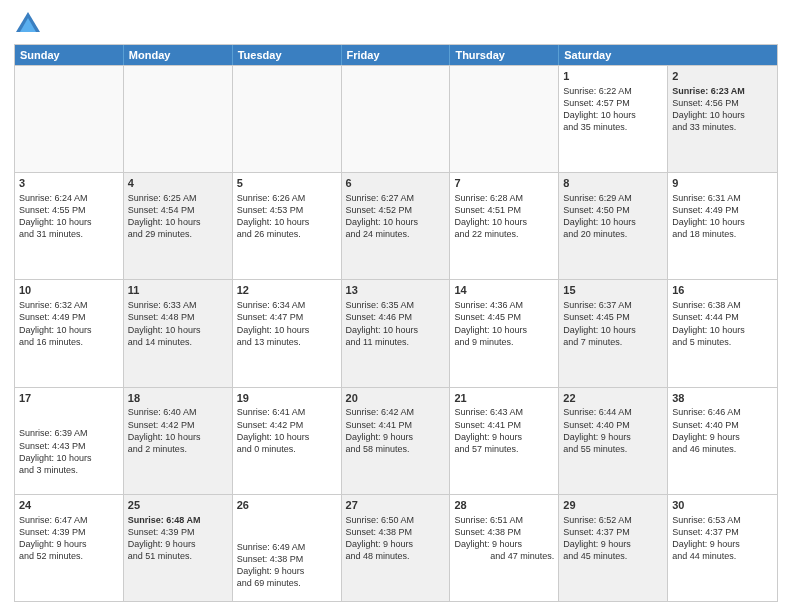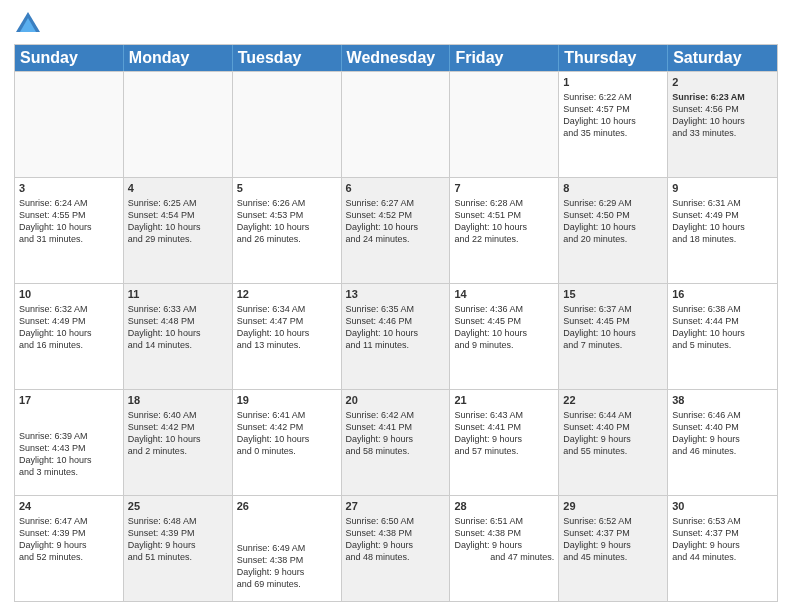--- a/index.html
+++ b/index.html
@@ -65,21 +65,21 @@
       flex-direction: column;
       border: 1px solid #ccc;
     }
     .cal-header {
       display: grid;
       grid-template-columns: repeat(7, 1fr);
       background: #3a7fc1;
     }
     .cal-header-cell {
       color: #fff;
-      font-size: 16px;
+      font-size: 11px;
       font-weight: bold;
       padding: 4px 5px;
       text-align: left;
       border-right: 1px solid #5a9fd4;
     }
     .cal-header-cell:last-child { border-right: none; }
     .cal-body {
       flex: 1;
       display: flex;
       flex-direction: column;
@@ -126,21 +126,20 @@
     <div class="title-block">
       <div class="month-title"></div>
       <div class="location"></div>
     </div>
   </div>
   <div class="calendar">
     <div class="cal-header" id="cal-header">
         <div class="cal-header-cell">Sunday</div>
         <div class="cal-header-cell">Monday</div>
         <div class="cal-header-cell">Tuesday</div>
-        <div class="cal-header-cell">Wednesday</div>
         <div class="cal-header-cell">Friday</div>
         <div class="cal-header-cell">Thursday</div>
         <div class="cal-header-cell">Saturday</div>
       </div>
     <div class="cal-body" id="cal-body">
         <div class="cal-row">
           <div class="cal-cell empty"></div>
           <div class="cal-cell empty"></div>
           <div class="cal-cell empty"></div>
           <div class="cal-cell empty"></div>
@@ -316,21 +315,21 @@
         <div class="cal-row">
           <div class="cal-cell">
             <span class="day-num">24</span>
             <span style="display: block;">Sunrise: 6:47 AM</span>
             <span style="display: block;">Sunset: 4:39 PM</span>
             <span style="display: block;">Daylight: 9 hours</span>
             <span style="display: block;">and 52 minutes.</span>
           </div>
           <div class="cal-cell shaded">
             <span class="day-num">25</span>
-            <span style="display: block;">Sunrise: 6:48 AM</span>
+            <span style="display: block; font-weight: bold;">Sunrise: 6:48 AM</span>
             <span style="display: block;">Sunset: 4:39 PM</span>
             <span style="display: block;">Daylight: 9 hours</span>
             <span style="display: block;">and 51 minutes.</span>
           </div>
           <div class="cal-cell">
             <span class="day-num">26</span>
             <span style="display: block; margin-top: 28px;">Sunrise: 6:49 AM</span>
             <span style="display: block;">Sunset: 4:38 PM</span>
             <span style="display: block;">Daylight: 9 hours</span>
             <span style="display: block;">and 69 minutes.</span>

